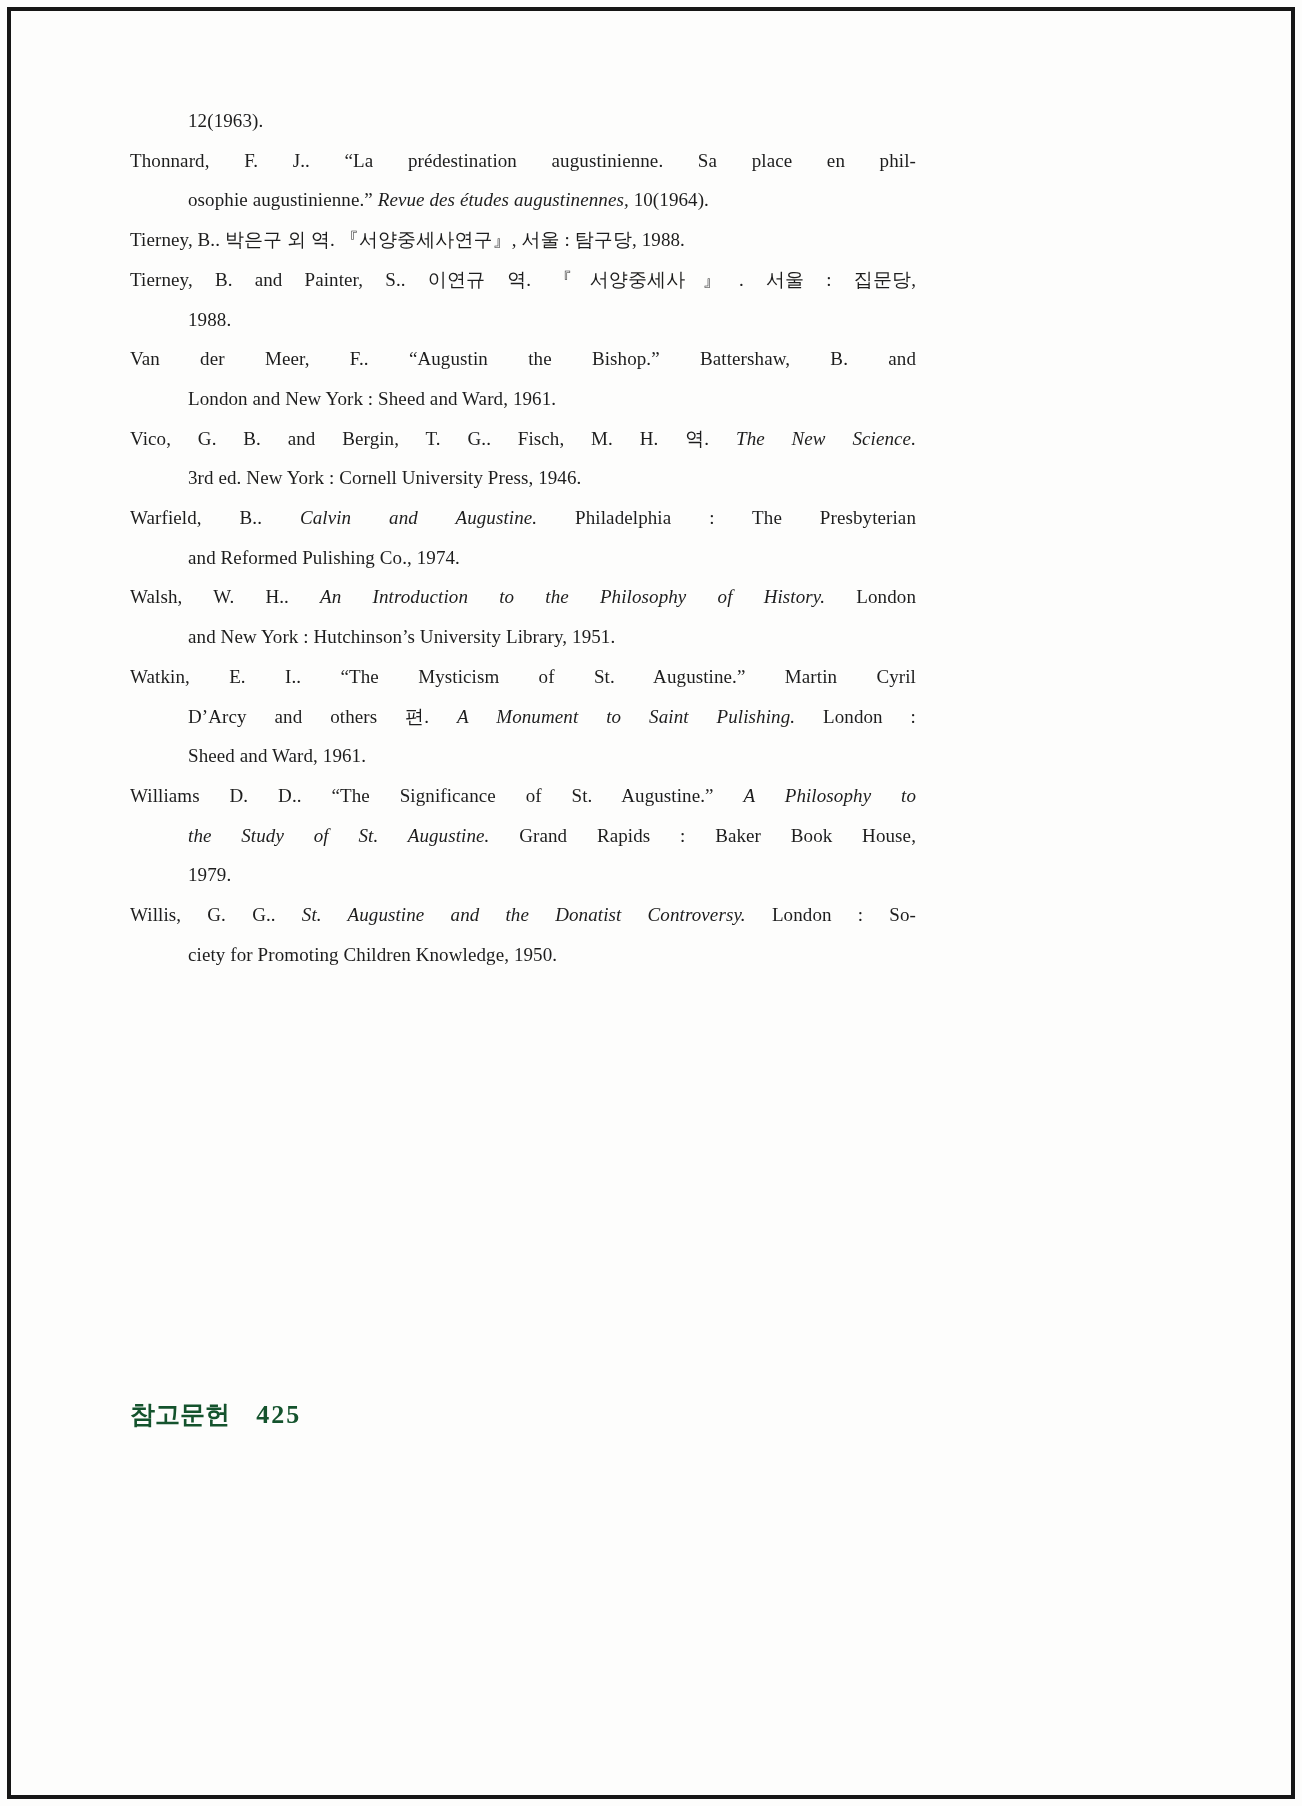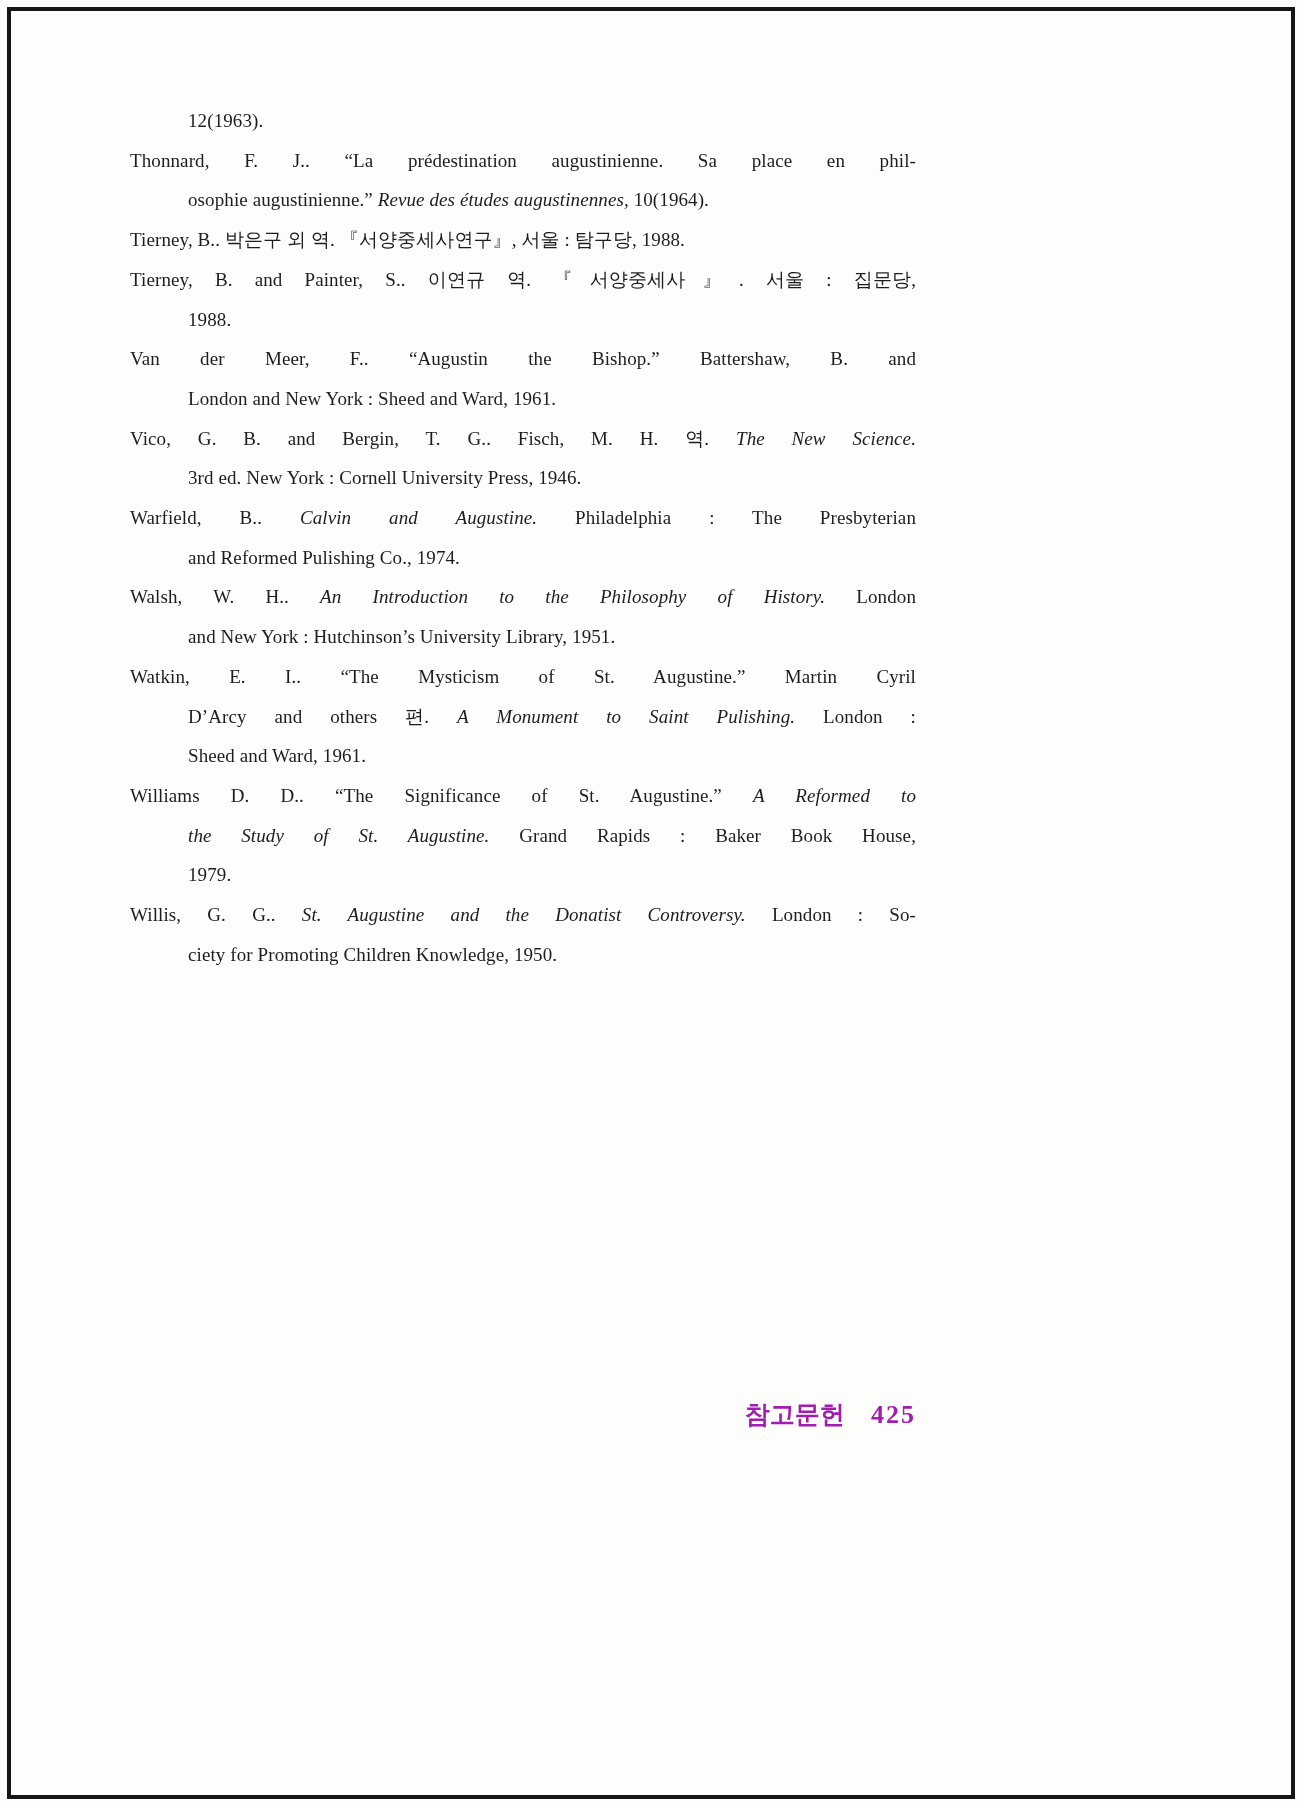--- a/index.html
+++ b/index.html
@@ -33,24 +33,24 @@
     text-align: justify;
     text-align-last: justify;
   }
   .seg { font-style: normal; }
   .seg.italic { font-style: italic; }
   .footer {
     position: absolute;
     top: 1398px;
     left: 130px;
     width: 786px;
-    text-align: right;
+    text-align: left;
     font-size: 25px;
     font-weight: 700;
-    color: #a21caf;
+    color: #14532d;
   }
   .footer .pagenum {
     margin-left: 20px;
     font-size: 26px;
     letter-spacing: 2px;
   }
 </style>
 </head>
 <body>
 
@@ -87,21 +87,21 @@
       <div class="bib-entry">
         <div class="bib-line just"><span class="seg">Walsh, W. H.. </span><span class="seg italic">An Introduction to the Philosophy of History.</span><span class="seg"> London</span></div>
         <div class="bib-line indent"><span class="seg">and New York : Hutchinson’s University Library, 1951.</span></div>
       </div>
       <div class="bib-entry">
         <div class="bib-line just"><span class="seg">Watkin, E. I.. “The Mysticism of St. Augustine.” Martin Cyril</span></div>
         <div class="bib-line indent just"><span class="seg">D’Arcy and others 편. </span><span class="seg italic">A Monument to Saint Pulishing.</span><span class="seg"> London :</span></div>
         <div class="bib-line indent"><span class="seg">Sheed and Ward, 1961.</span></div>
       </div>
       <div class="bib-entry">
-        <div class="bib-line just"><span class="seg">Williams D. D.. “The Significance of St. Augustine.” </span><span class="seg italic">A Reformed to</span></div>
+        <div class="bib-line just"><span class="seg">Williams D. D.. “The Significance of St. Augustine.” </span><span class="seg italic">A Philosophy to</span></div>
         <div class="bib-line indent just"><span class="seg italic">the Study of St. Augustine.</span><span class="seg"> Grand Rapids : Baker Book House,</span></div>
         <div class="bib-line indent"><span class="seg">1979.</span></div>
       </div>
       <div class="bib-entry">
         <div class="bib-line just"><span class="seg">Willis, G. G.. </span><span class="seg italic">St. Augustine and the Donatist Controversy.</span><span class="seg"> London : So-</span></div>
         <div class="bib-line indent"><span class="seg">ciety for Promoting Children Knowledge, 1950.</span></div>
       </div>
     </main>
 
   <footer class="footer">

